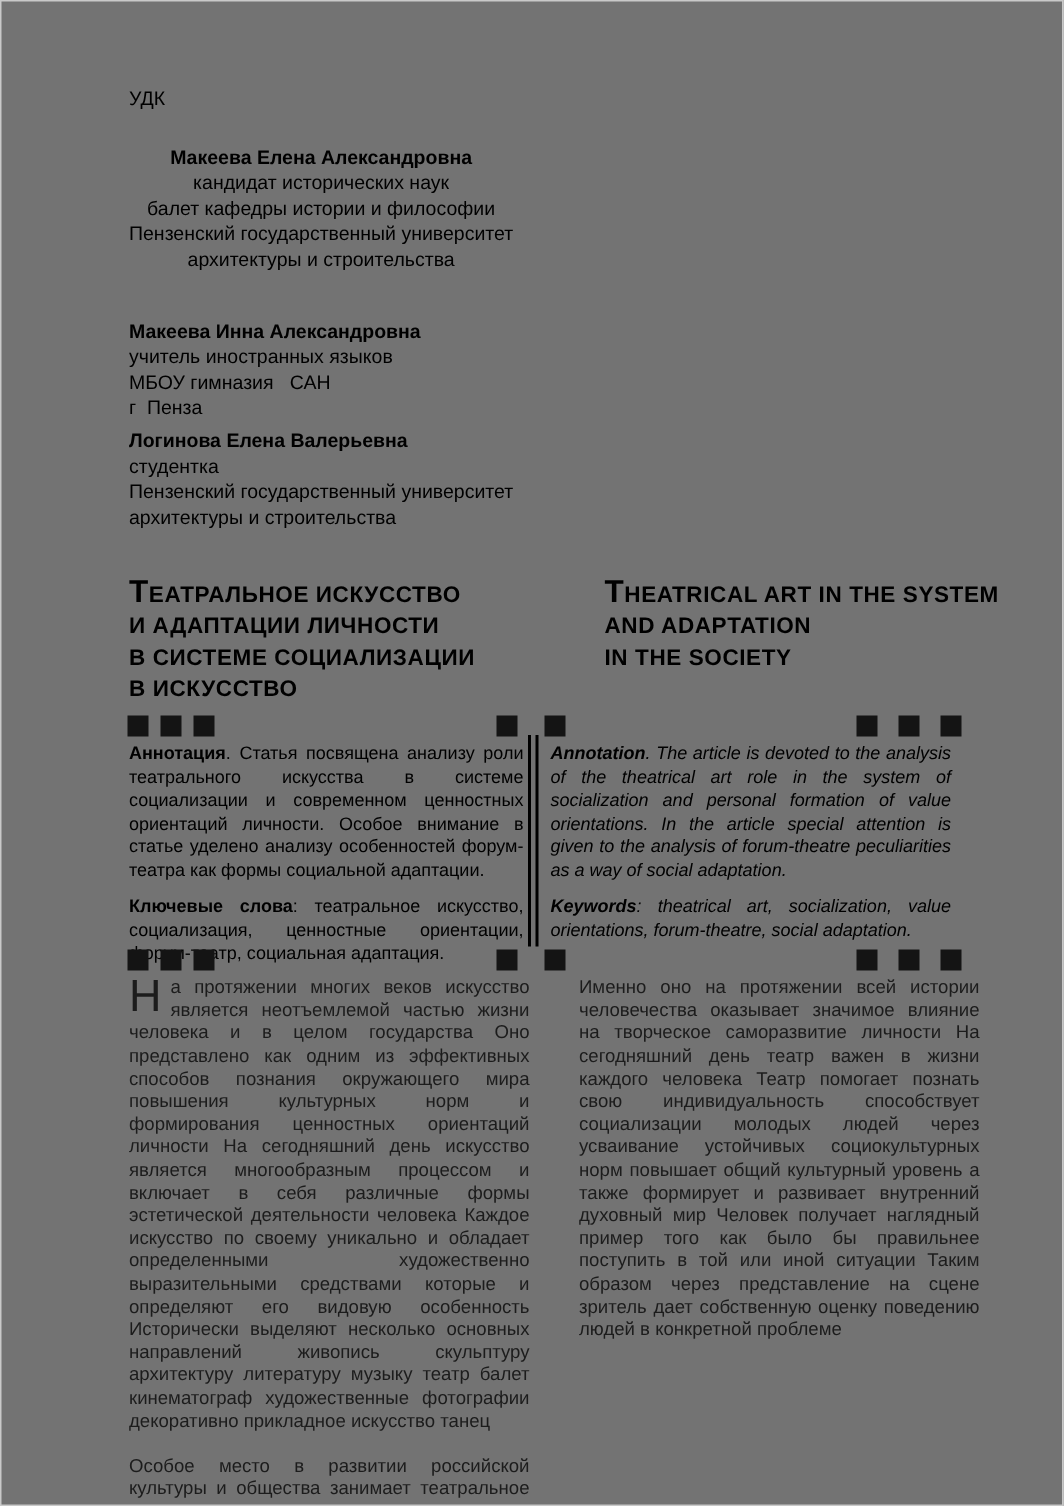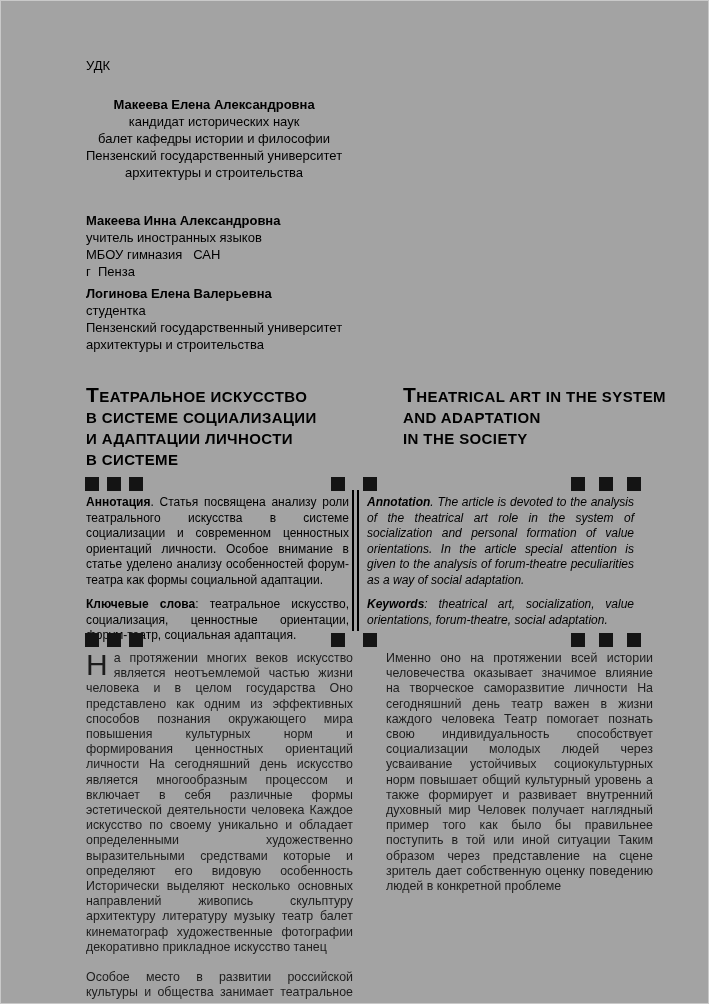--- a/index.html
+++ b/index.html
@@ -1,18 +1,18 @@
 <!DOCTYPE html>
 <html><head>
 <meta charset="utf-8">
 <style>
   html,body { margin:0; padding:0; background:#e9e9e9; }
   .page {
     position:relative; width:709px; height:1004px; margin:0 auto;
-    background:#a3a3a3; border:1px solid #c9c9c9; box-sizing:border-box;
+    background:#737373; border:1px solid #c9c9c9; box-sizing:border-box;
     font-family:"Liberation Sans", sans-serif; color:#000; overflow:hidden;
   }
   .udk { position:absolute; left:85px; top:57px; font-size:13px; }
 
   .author { position:absolute; left:85px; font-size:13px; line-height:17px; }
   .author-1 { top:95px;text-align:center; }
   .author-2 { top:211px; }
   .author-3 { top:284px; }
   .author-name { font-weight:bold; }
 
@@ -74,23 +74,23 @@
 
   <div class="author author-3">
     <div class="author-name">Логинова Елена Валерьевна</div>
     <div class="author-line">студентка</div>
     <div class="author-line">Пензенский государственный университет</div>
     <div class="author-line">архитектуры и строительства</div>
   </div>
 
   <div class="title title-ru">
     <div class="tline"><span class="tinit">Т</span><span>ЕАТРАЛЬНОЕ ИСКУССТВО</span></div>
+    <div class="tline">И АДАПТАЦИИ ЛИЧНОСТИ</div>
     <div class="tline">В СИСТЕМЕ СОЦИАЛИЗАЦИИ</div>
-    <div class="tline">И АДАПТАЦИИ ЛИЧНОСТИ</div>
-    <div class="tline">В СИСТЕМЕ</div>
+    <div class="tline">В ИСКУССТВО</div>
   </div>
 
   <div class="title title-en">
     <div class="tline"><span class="tinit">T</span><span>HEATRICAL ART IN THE SYSTEM</span></div>
     <div class="tline">AND ADAPTATION</div>
     <div class="tline">IN THE SOCIETY</div>
   </div>
 
   <div class="decor-row decor-row-1">
     <span class="sq sq-a"></span>

